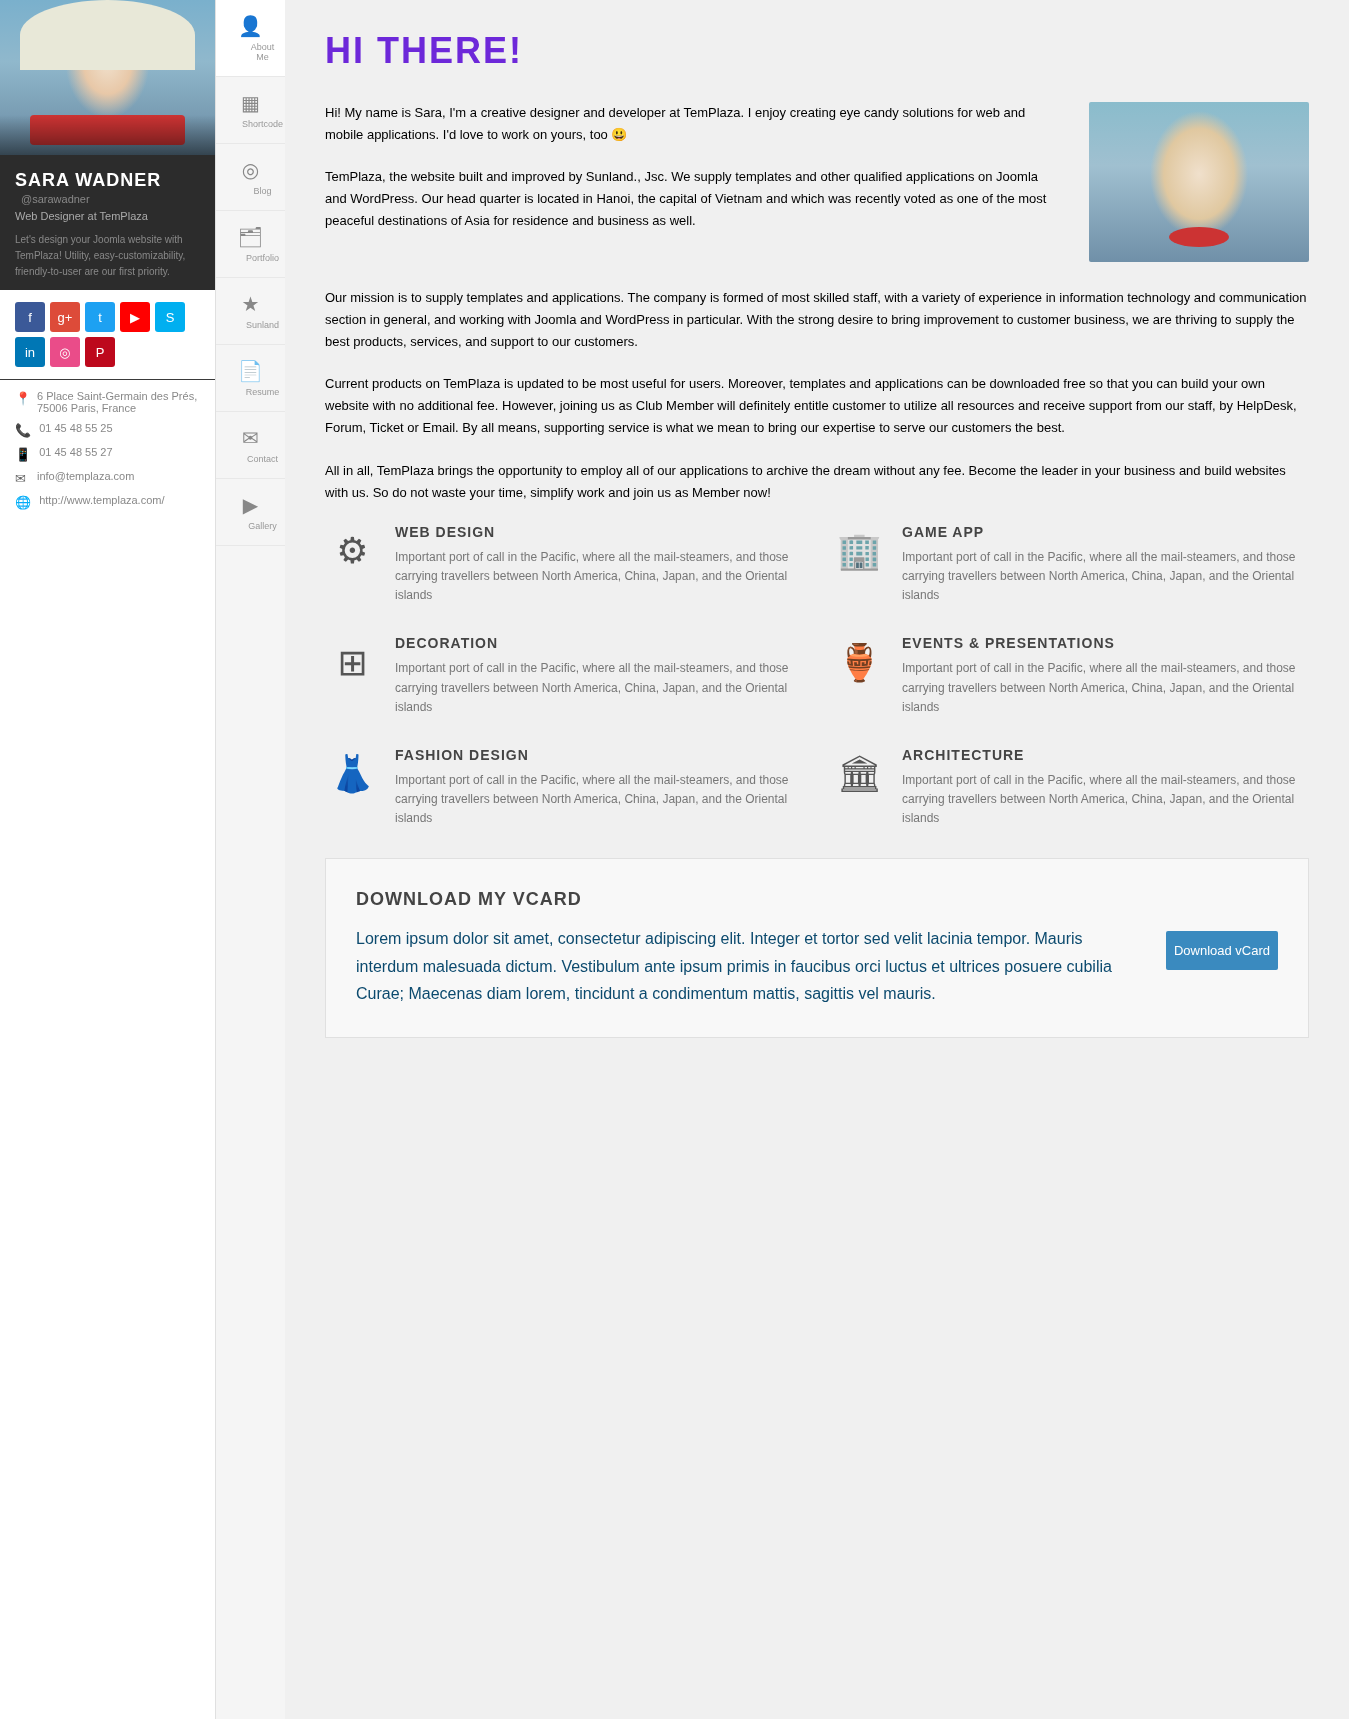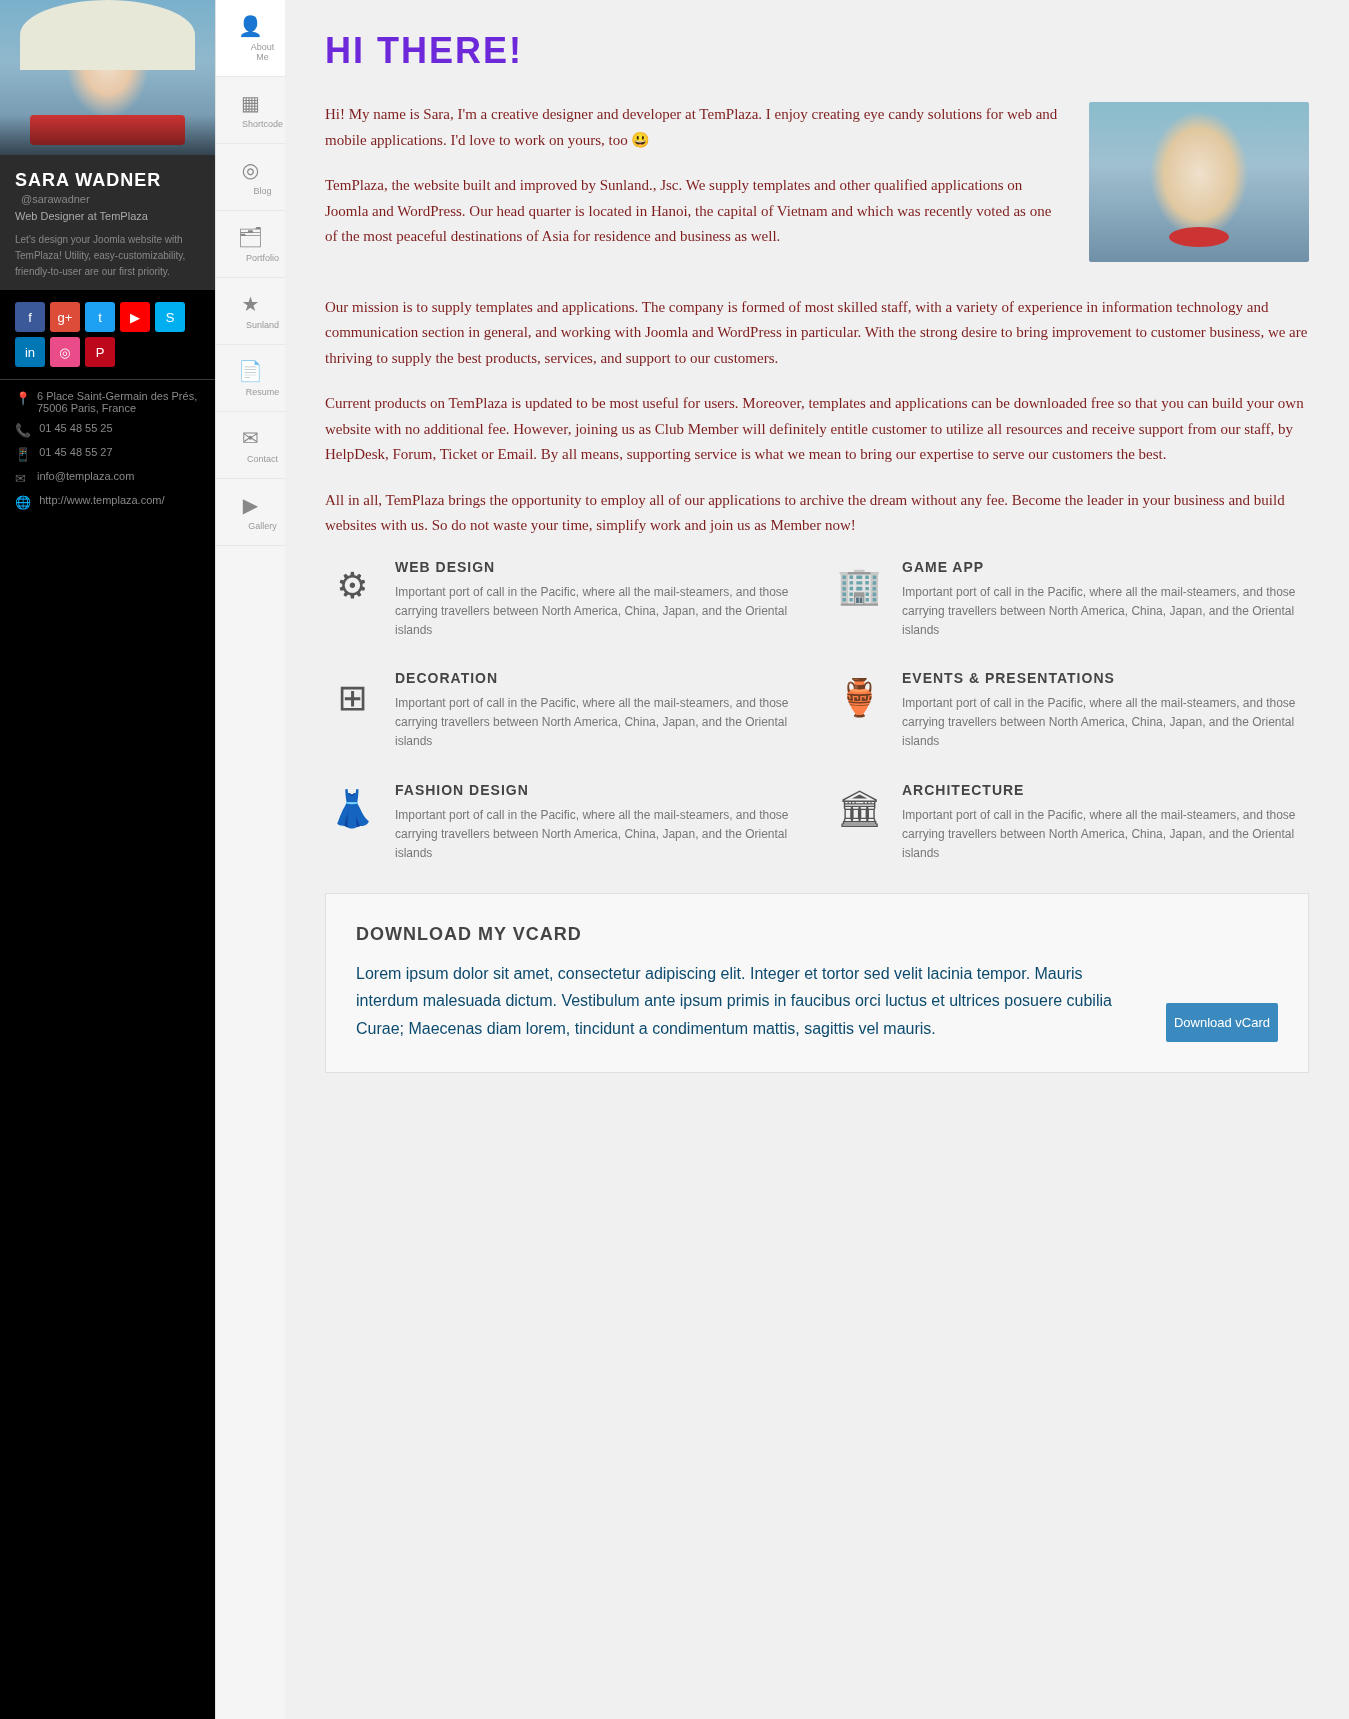--- a/index.html
+++ b/index.html
@@ -2,21 +2,21 @@
 <html><head>
   <meta charset="utf-8">
   <style>
     * { margin: 0; padding: 0; box-sizing: border-box; }
     body { font-family: Arial, sans-serif; font-size: 13px; color: #555; background: #e8e8e8; display: flex; min-height: 1719px; }
 
     
     .sidebar {
       width: 215px;
       min-width: 215px;
-      background: #000000;
+      background: #ffffff;
       display: flex;
       flex-direction: column;
       align-items: center;
     }
     .sidebar-photo {
       width: 215px;
       height: 155px;
       background: linear-gradient(135deg, #6a9ab0 0%, #a8c4d4 30%, #c8d8e0 50%, #b0b0b0 70%, #cc4444 90%);
       overflow: hidden;
       position: relative;
@@ -188,21 +188,21 @@
         linear-gradient(180deg, #8abccc 0%, #a0c0d0 40%, #7090a8 100%);
     }
     .intro-photo-bow {
       position: absolute;
       bottom: 15px; left: 50%; transform: translateX(-50%);
       width: 60px; height: 20px;
       background: #cc3333;
       border-radius: 50%;
     }
 
-    .para { line-height: 1.7; color: #7f1d1d; font-size: 15px; margin-bottom: 20px; font-family: Liberation Serif, serif; }
+    .para { line-height: 1.7; color: #000000; font-size: 13px; margin-bottom: 20px; }
 
     
     .services-grid {
       display: grid;
       grid-template-columns: 1fr 1fr;
       gap: 30px;
       margin-top: 20px;
       margin-bottom: 30px;
     }
     .service-item {
@@ -232,21 +232,21 @@
       line-height: 1.6;
     }
 
     
     .vcard-section {
       background: #f8f8f8;
       border: 1px solid #e0e0e0;
       padding: 30px;
       margin-top: 24px;
       display: flex;
-      align-items: flex-end;
+      align-items: center;
       gap: 30px;
     }
     .vcard-text { flex: 1; }
     .vcard-title {
       font-size: 18px;
       font-weight: 900;
       text-transform: uppercase;
       color: #444;
       letter-spacing: 1px;
       margin-bottom: 15px;

